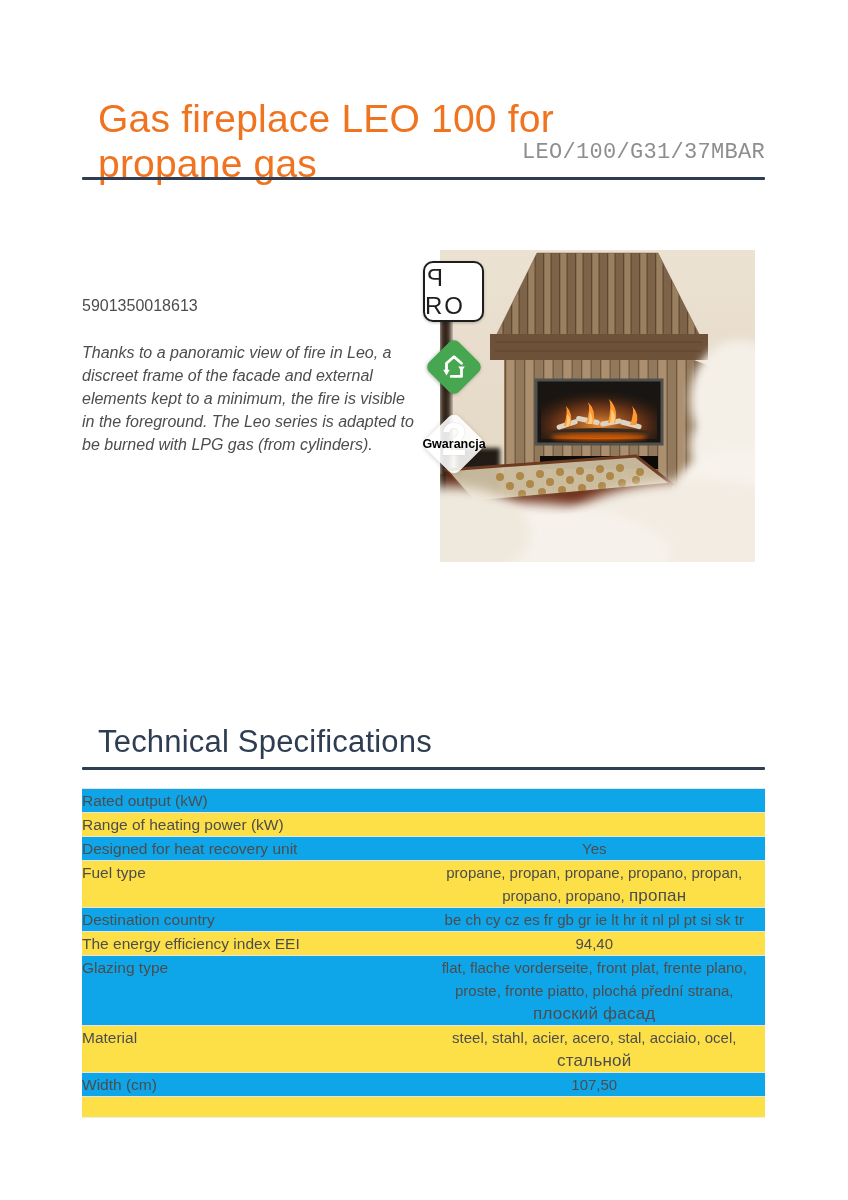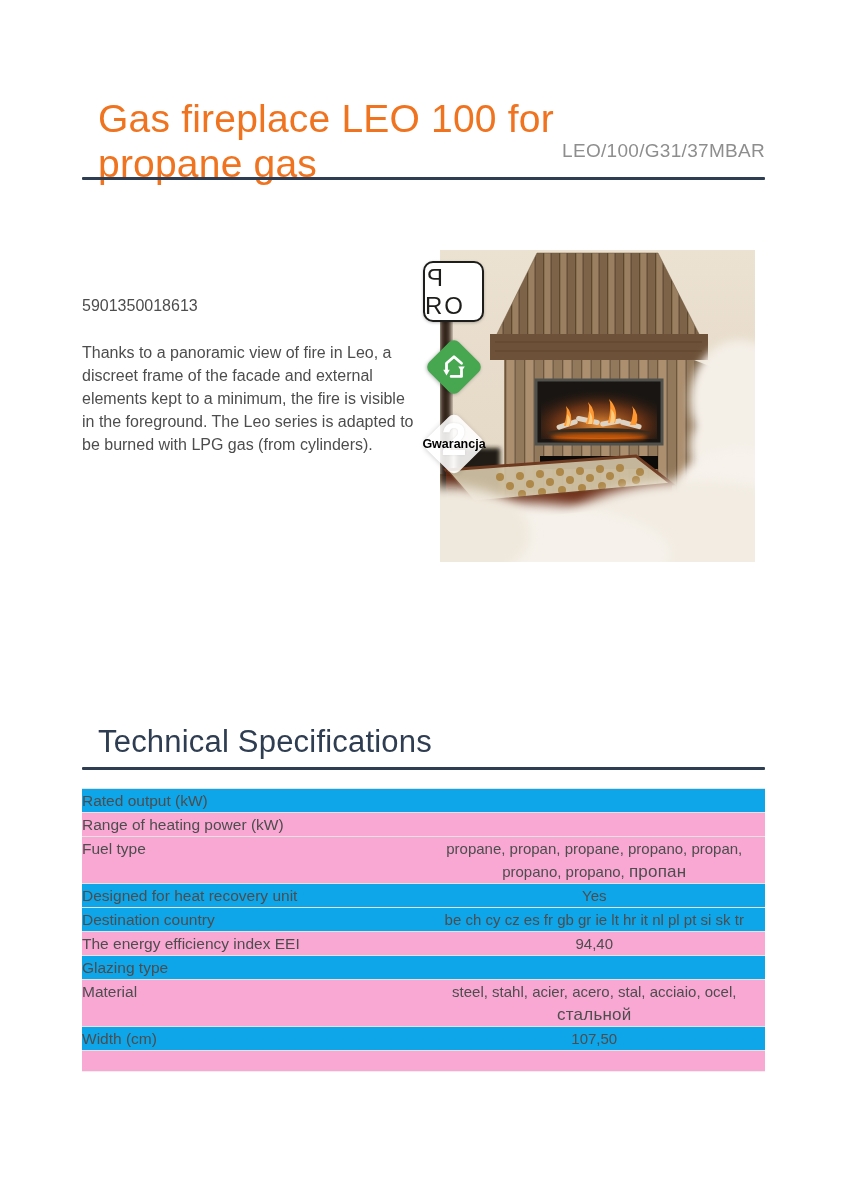--- a/index.html
+++ b/index.html
@@ -3,28 +3,28 @@
 <meta charset="utf-8">
 <style>
   html,body{margin:0;padding:0;background:#fff;}
   .page{position:relative;width:848px;height:1200px;background:#fff;overflow:hidden;
         font-family:"Liberation Sans","DejaVu Sans",sans-serif;color:#4d4d4d;}
 
   
   .title{position:absolute;left:82px;top:80px;width:520px;margin:16px;
          font-size:39px;line-height:45px;font-weight:400;color:#f0731f;letter-spacing:.2px;}
   .title span{display:block;}
-  .product-code{position:absolute;right:83px;top:140px;font-size:19px;color:#8e8e8e;letter-spacing:.3px;}
+  .product-code{position:absolute;right:83px;top:140px;font-size:22px;color:#8e8e8e;letter-spacing:.3px;font-family:Liberation Mono, monospace;}
   .rule{position:absolute;left:82px;width:683px;height:3px;background:#2e3d51;border-radius:1px;}
   .title-rule{top:177px;}
 
   
   .product-info{position:absolute;left:82px;top:294px;width:332px;font-size:16px;line-height:23px;color:#4d4d4d;}
   .ean-label,.ean-value{display:block;}
-  .description{margin-top:24px;}
+  .description{margin-top:24px;font-style:italic;}
 
   
   .photo{position:absolute;left:440px;top:250px;width:315px;height:312px;}
   .photo svg.scene{position:absolute;inset:0;width:100%;height:100%;display:block;}
 
   .badge-pro{position:absolute;left:-17px;top:11px;width:57px;height:57px;background:#fff;
              border:2.5px solid #1d1d1b;border-radius:10px;display:flex;align-items:center;justify-content:center;
              box-shadow:0 1px 3px rgba(0,0,0,.25);}
   .pro-text{font-size:24px;color:#1d1d1b;letter-spacing:2px;font-weight:400;}
   .pro-text .flip{display:inline-block;transform:scaleX(-1);}
@@ -41,21 +41,21 @@
                 font-size:46px;font-weight:bold;color:#fff;text-shadow:0 0 2px rgba(180,180,180,.4);}
   .warranty-text{position:absolute;left:50%;top:50%;transform:translate(-50%,-50%);
                  font-size:12.5px;font-weight:bold;color:#000000;}
 
   
   .specs-heading{position:absolute;left:98px;top:722px;margin:0;font-size:31px;line-height:40px;
                  font-weight:400;color:#2e3d51;letter-spacing:.2px;}
   .specs-rule{top:767px;}
   .specs-table{position:absolute;left:82px;top:788px;width:683px;border-top:1px solid #e3e3e3;font-size:15.5px;}
   .spec-row{display:flex;border-bottom:1px solid #e3e3e3;background:#0ea5e9;}
-  .spec-row.alt{background:#f9a8d4;}
+  .spec-row.alt{background:#fde047;}
   .cell-label{flex:0 0 50%;line-height:23px;color:#4d4d4d;}
   .cell-value{flex:1;text-align:center;line-height:23px;font-size:15px;color:#4d4d4d;}
   .cyr{font-size:17px;letter-spacing:.2px;}
   .spacer-row{height:20px;background:#f7f7f7;border-bottom:1px solid #eee;}
 </style>
 </head>
 <body>
 
 <div class="page">
 
@@ -231,38 +231,39 @@
   <div class="rule specs-rule"></div>
 
   <div class="specs-table">
     <div id="specs-rows">
         <div class="spec-row">
           <div class="cell-label">Rated output (kW)</div>
         </div>
         <div class="spec-row alt">
           <div class="cell-label">Range of heating power (kW)</div>
         </div>
+        <div class="spec-row">
+          <div class="cell-label">Designed for heat recovery unit</div>
+          <div class="cell-value">Yes</div>
+        </div>
         <div class="spec-row alt">
           <div class="cell-label">Fuel type</div>
           <div class="cell-value">propane, propan, propane, propano, propan, propano, propano, <span class="cyr">пропан</span></div>
         </div>
         <div class="spec-row">
-          <div class="cell-label">Designed for heat recovery unit</div>
-          <div class="cell-value">Yes</div>
-        </div>
-        <div class="spec-row">
           <div class="cell-label">Destination country</div>
           <div class="cell-value">be ch cy cz es fr gb gr ie lt hr it nl pl pt si sk tr</div>
         </div>
         <div class="spec-row alt">
           <div class="cell-label">The energy efficiency index EEI</div>
           <div class="cell-value">94,40</div>
         </div>
         <div class="spec-row">
           <div class="cell-label">Glazing type</div>
+          <div class="cell-value">flat, flache vorderseite, front plat, frente plano, proste, fronte piatto, plochá přední strana, <span class="cyr">плоский фасад</span></div>
         </div>
         <div class="spec-row alt">
           <div class="cell-label">Material</div>
           <div class="cell-value">steel, stahl, acier, acero, stal, acciaio, ocel, <span class="cyr">стальной</span></div>
         </div>
         <div class="spec-row">
           <div class="cell-label">Width (cm)</div>
           <div class="cell-value">107,50</div>
         </div>
       </div>

